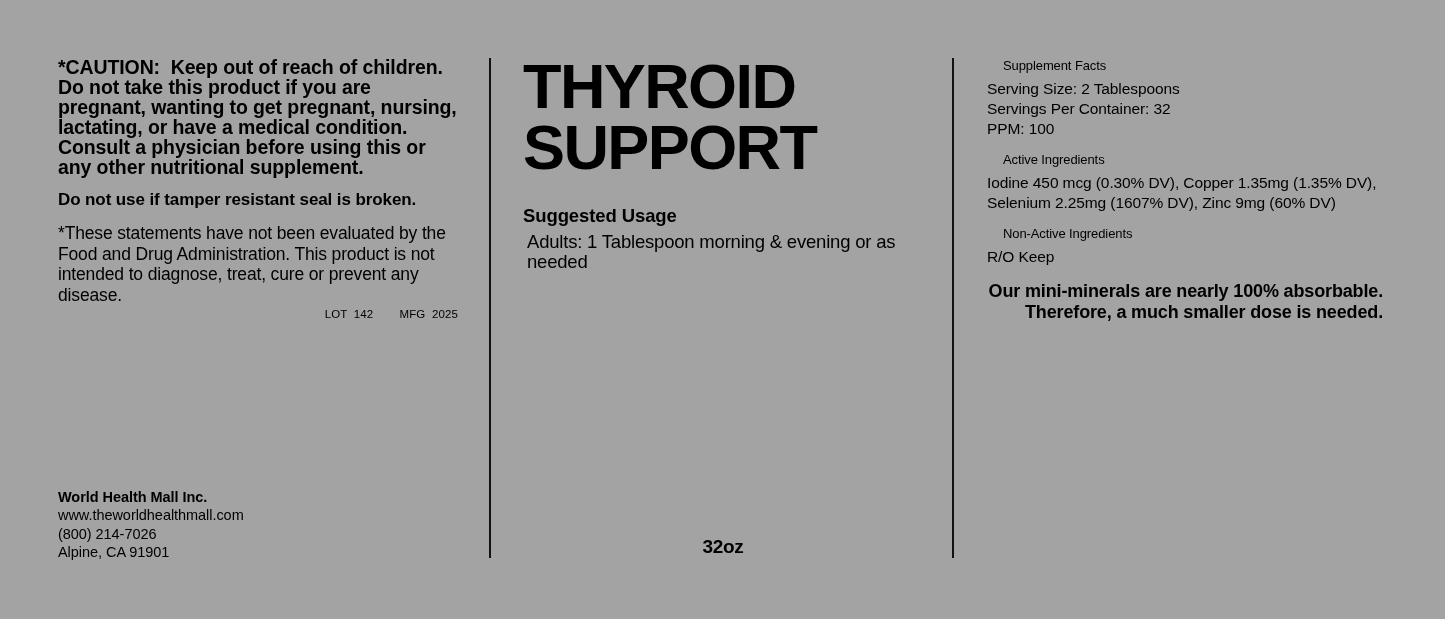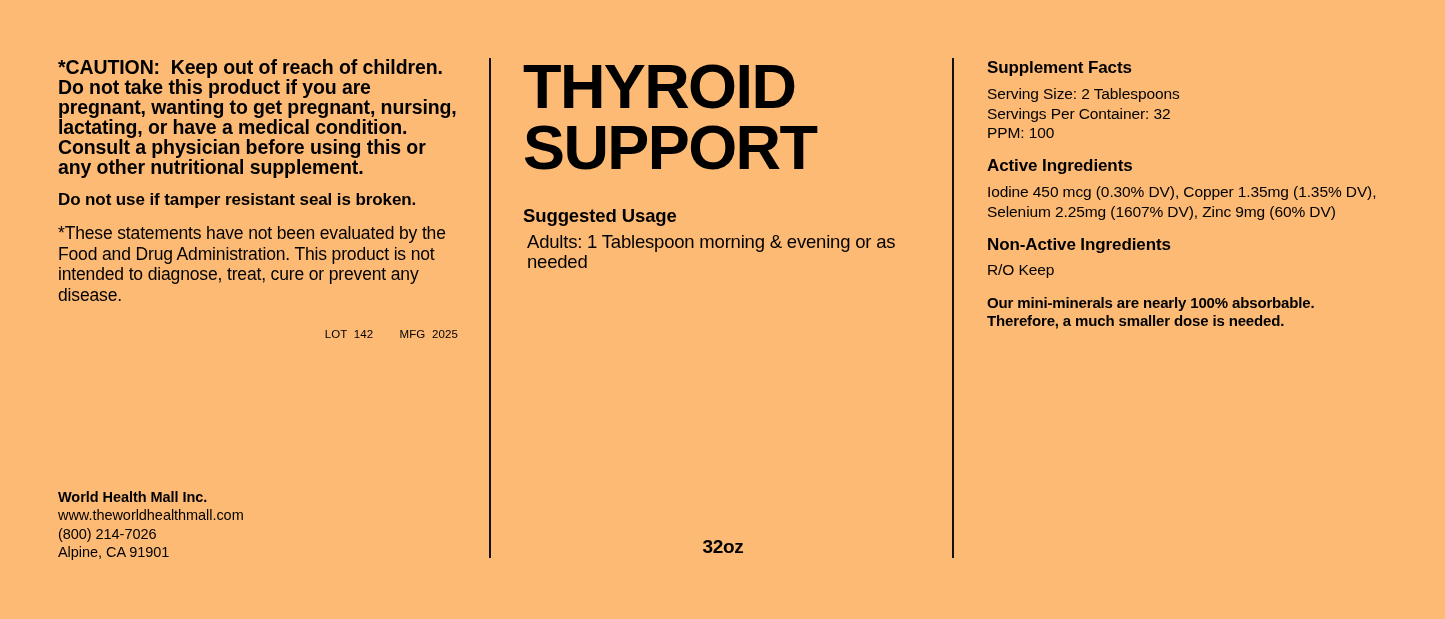--- a/index.html
+++ b/index.html
@@ -9,21 +9,21 @@
   }
   body {
     font-family: "Liberation Sans", sans-serif;
     color: #000000;
     -webkit-font-smoothing: antialiased;
   }
   #label {
     position: relative;
     width: 1445px;
     height: 619px;
-    background: #fdba74;
+    background: #a3a3a3;
     overflow: hidden;
   }
 
   
   .divider {
     position: absolute;
     top: 58px;
     width: 2px;
     height: 500px;
     background: #111111;
@@ -51,21 +51,21 @@
     font-weight: bold;
     line-height: 1.1;
     letter-spacing: -0.1px;
     margin: 0 0 13px 0;
   }
   .disclaimer {
     font-size: 17.5px;
     font-weight: normal;
     line-height: 1.17;
     letter-spacing: -0.15px;
-    margin: 0 0 24px 0;
+    margin: 0 0 4px 0;
     width: 394px;
   }
   .lot-row {
     font-size: 11.5px;
     line-height: 1;
     letter-spacing: 0.1px;
     white-space: pre;
     text-align: right;
   }
 
@@ -122,42 +122,43 @@
   }
 
   
   #col-right {
     position: absolute;
     left: 987px;
     top: 59px;
     width: 400px;
   }
   .sf-heading {
-    font-size: 17px;
-    font-weight: bold;
+    font-size: 13px;
+    font-weight: normal;
     line-height: 1.1;
     letter-spacing: -0.1px;
-    margin: 0 0 6px 0;
+    margin: 0 0 6px 16px;
   }
   .sf-body {
     font-size: 15.5px;
     font-weight: normal;
     line-height: 1.28;
     letter-spacing: -0.1px;
     margin: 0 0 14px 0;
     white-space: pre-line;
   }
   .sf-body.ingredients { width: 398px; white-space: normal; }
   .sf-tagline {
-    font-size: 15px;
+    font-size: 18px;
     font-weight: bold;
     line-height: 1.18;
     letter-spacing: -0.15px;
     width: 396px;
     margin: 6px 0 0 0;
+    text-align: right;
   }
 </style>
 </head>
 <body>
 
 <div id="label">
 
   <div class="divider" id="divider-left"></div>
   <div class="divider" id="divider-right"></div>
 

